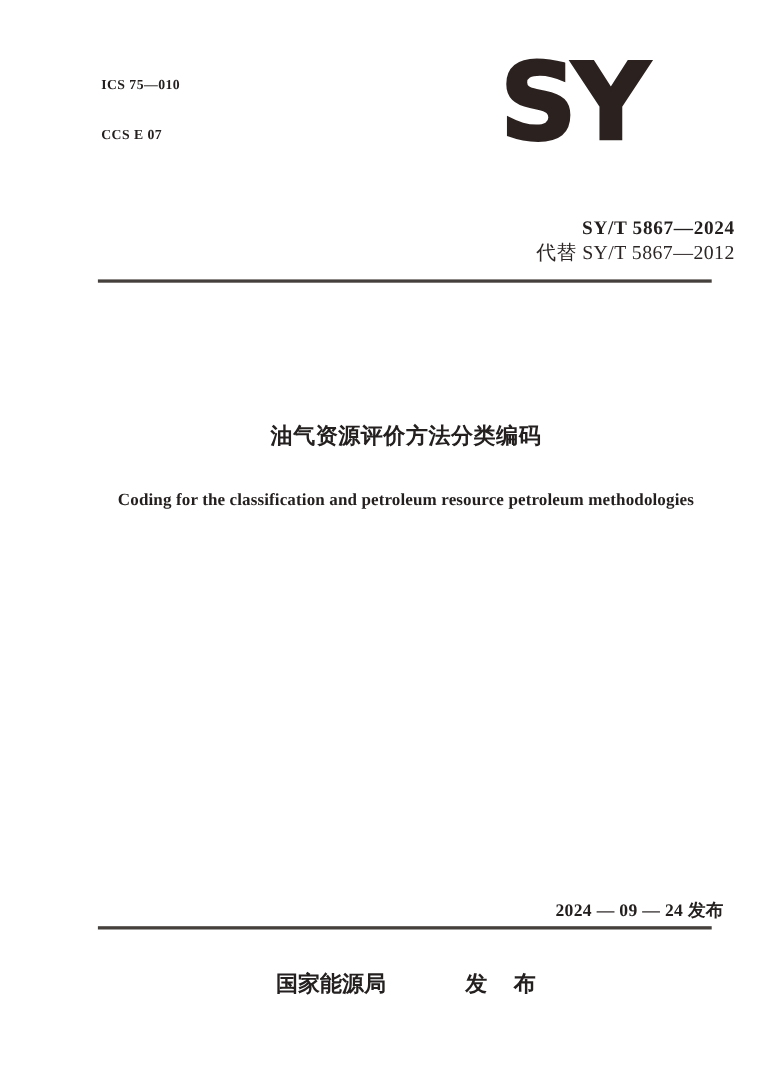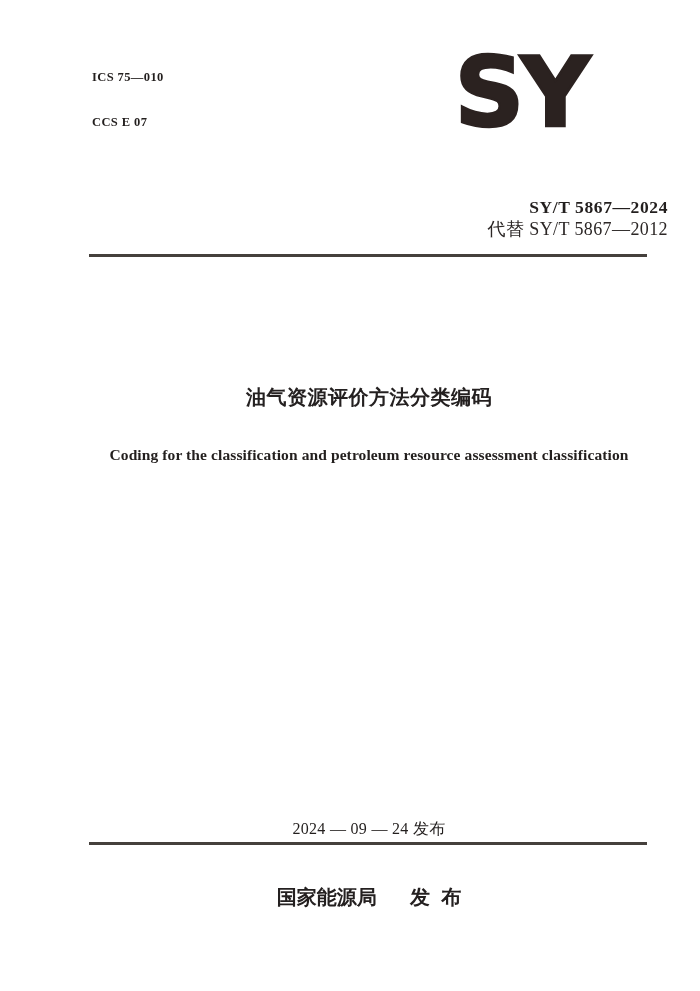--- a/index.html
+++ b/index.html
@@ -121,40 +121,40 @@
     font-family: "Liberation Serif", "DejaVu Serif", serif;
     font-weight: bold;
     font-size: 15.5px;
     line-height: 20px;
     letter-spacing: 0.1px;
   }
 
   
   .date-row {
     position: absolute;
-    left: 90px;
+    left: 100px;
     top: 819px;
     width: 558px;
     display: flex;
-    justify-content: center;
+    justify-content: flex-end;
     font-family: "Liberation Serif", "DejaVu Serif", serif;
-    font-weight: normal;
+    font-weight: bold;
     font-size: 16px;
     line-height: 20px;
     letter-spacing: 0.3px;
   }
 
   
   .issuer {
     position: absolute;
     left: 90px;
     top: 885px;
     width: 558px;
     text-align: center;
-    font-family: Liberation Sans, sans-serif;
+    font-family: Liberation Mono, monospace;
     font-weight: bold;
     font-size: 20px;
     line-height: 24px;
     white-space: pre;
     color: #242020;
   }
 </style>
 </head>
 <body>
 
@@ -170,21 +170,21 @@
 
   <div class="std-number-block">
     <div class="std-number">SY/T 5867—2024</div>
     <div class="std-replaces">代替 SY/T 5867—2012</div>
   </div>
 
   <div class="rule rule-top"></div>
 
   <div class="main-title">油气资源评价方法分类编码</div>
 
-  <div class="en-title">Coding for the classification and petroleum resource assessment classification</div>
+  <div class="en-title">Coding for the classification and petroleum resource petroleum methodologies</div>
 
   <div class="date-row">
     <span>2024 — 09 — 24 发布</span>
   </div>
 
   <div class="rule rule-bottom"></div>
 
   <div class="issuer">国家能源局      发  布</div>
 
 </div>

